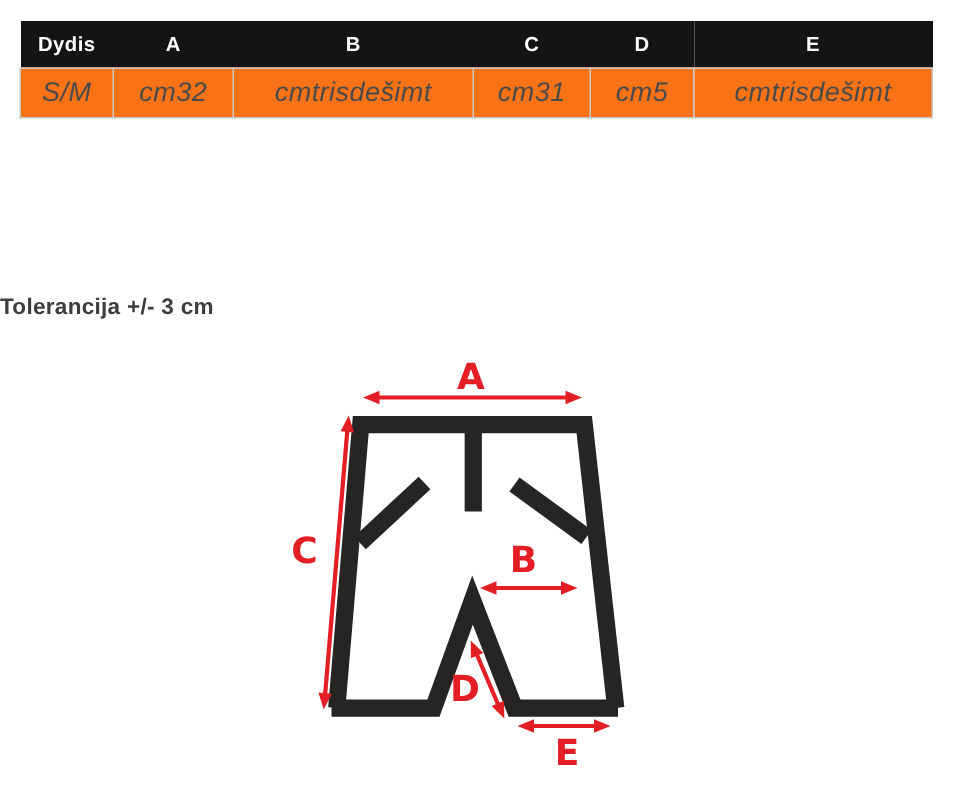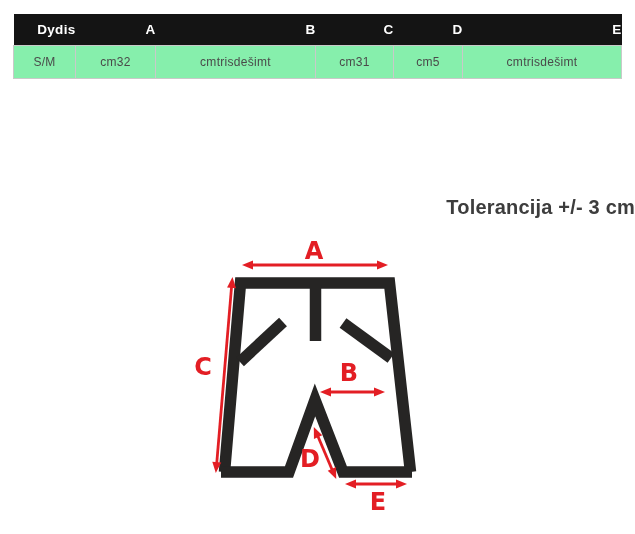--- a/index.html
+++ b/index.html
@@ -34,39 +34,40 @@
   .size-table col.c2{width:160px;}
   .size-table col.c3{width:78px;}
   .size-table col.c4{width:69px;}
   .size-table col.c5{width:159px;}
   .size-table th{
     background:var(--header-bg);
     color:var(--header-text);
     font-size:13.5px;
     font-weight:700;
     height:31px;
-    text-align:right;
+    text-align:center;
     border:0;
   }
   .size-table td{
-    background:#86efac;
+    background:#f97316;
     color:var(--cell-text);
-    font-size:12px;
+    font-size:18px;
     font-weight:400;
     height:33px;
     text-align:center;
     border:1px solid var(--border);
+    font-style:italic;
   }
   
   .tolerance-note{
     position:absolute;
     left:0; top:196px;
     width:635px;
-    text-align:right;
-    font-size:20px;
+    text-align:left;
+    font-size:15px;
     font-weight:700;
     color:var(--note-text);
     letter-spacing:.2px;
   }
   
   .diagram-wrap{
     position:absolute;
     left:185px; top:233px;
     width:240px; height:290px;
   }

